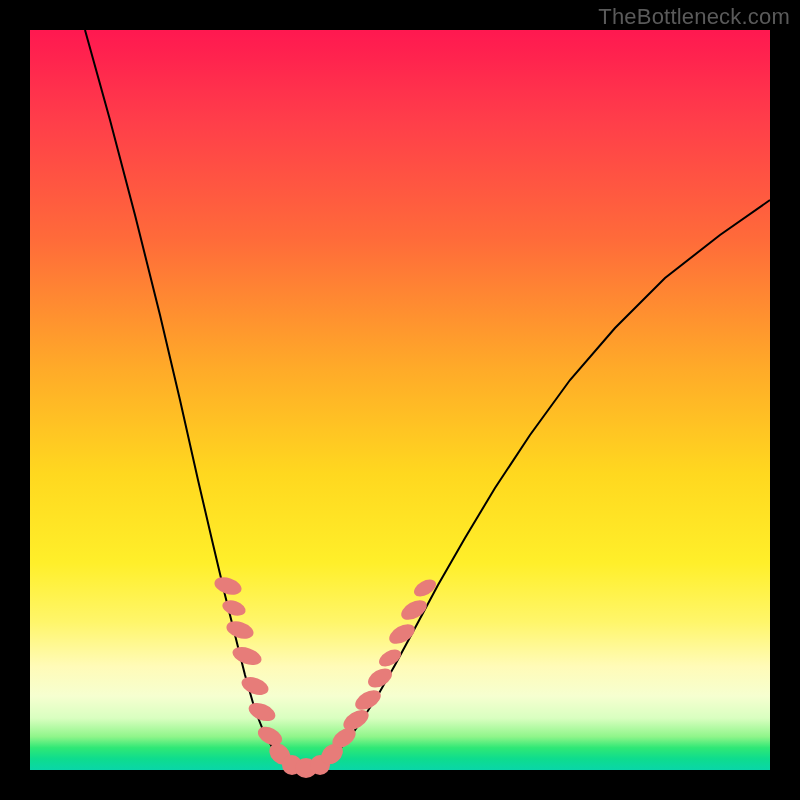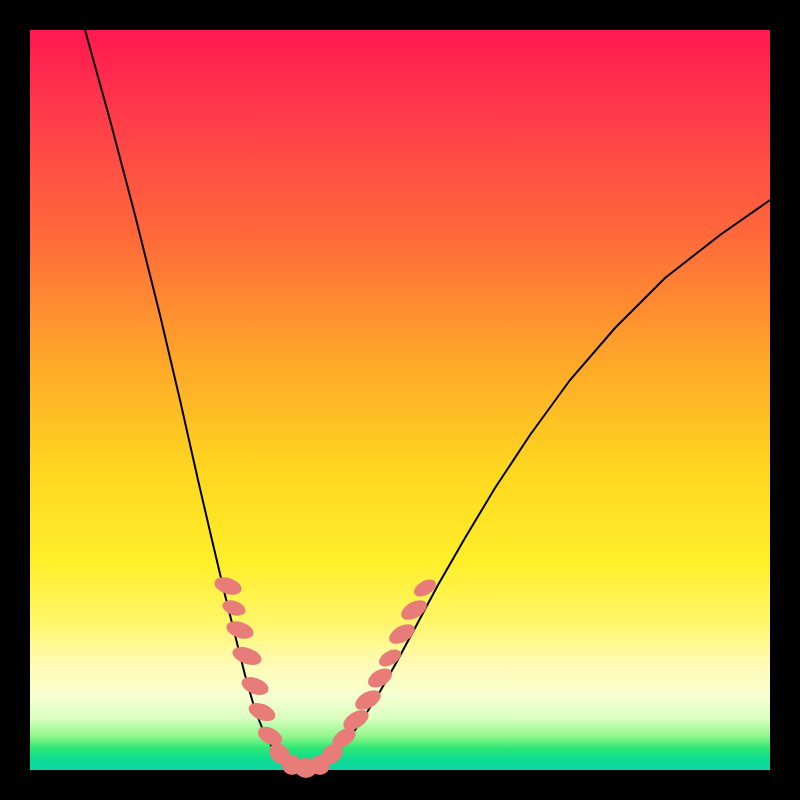--- a/index.html
+++ b/index.html
@@ -89,13 +89,14 @@
         <ellipse cx="326" cy="690" rx="8" ry="14" fill="#e77c79" transform="rotate(58 326 690)"></ellipse>
         <ellipse cx="338" cy="670" rx="8" ry="14" fill="#e77c79" transform="rotate(60 338 670)"></ellipse>
         <ellipse cx="350" cy="648" rx="8" ry="13" fill="#e77c79" transform="rotate(60 350 648)"></ellipse>
         <ellipse cx="360" cy="628" rx="7" ry="12" fill="#e77c79" transform="rotate(60 360 628)"></ellipse>
         <ellipse cx="372" cy="604" rx="8" ry="14" fill="#e77c79" transform="rotate(60 372 604)"></ellipse>
         <ellipse cx="384" cy="580" rx="8" ry="14" fill="#e77c79" transform="rotate(60 384 580)"></ellipse>
         <ellipse cx="395" cy="558" rx="7" ry="12" fill="#e77c79" transform="rotate(60 395 558)"></ellipse>
       </g>
   </svg>
 
+  <div class="watermark">TheBottleneck.com</div>
 </div>
 
 </body></html>

